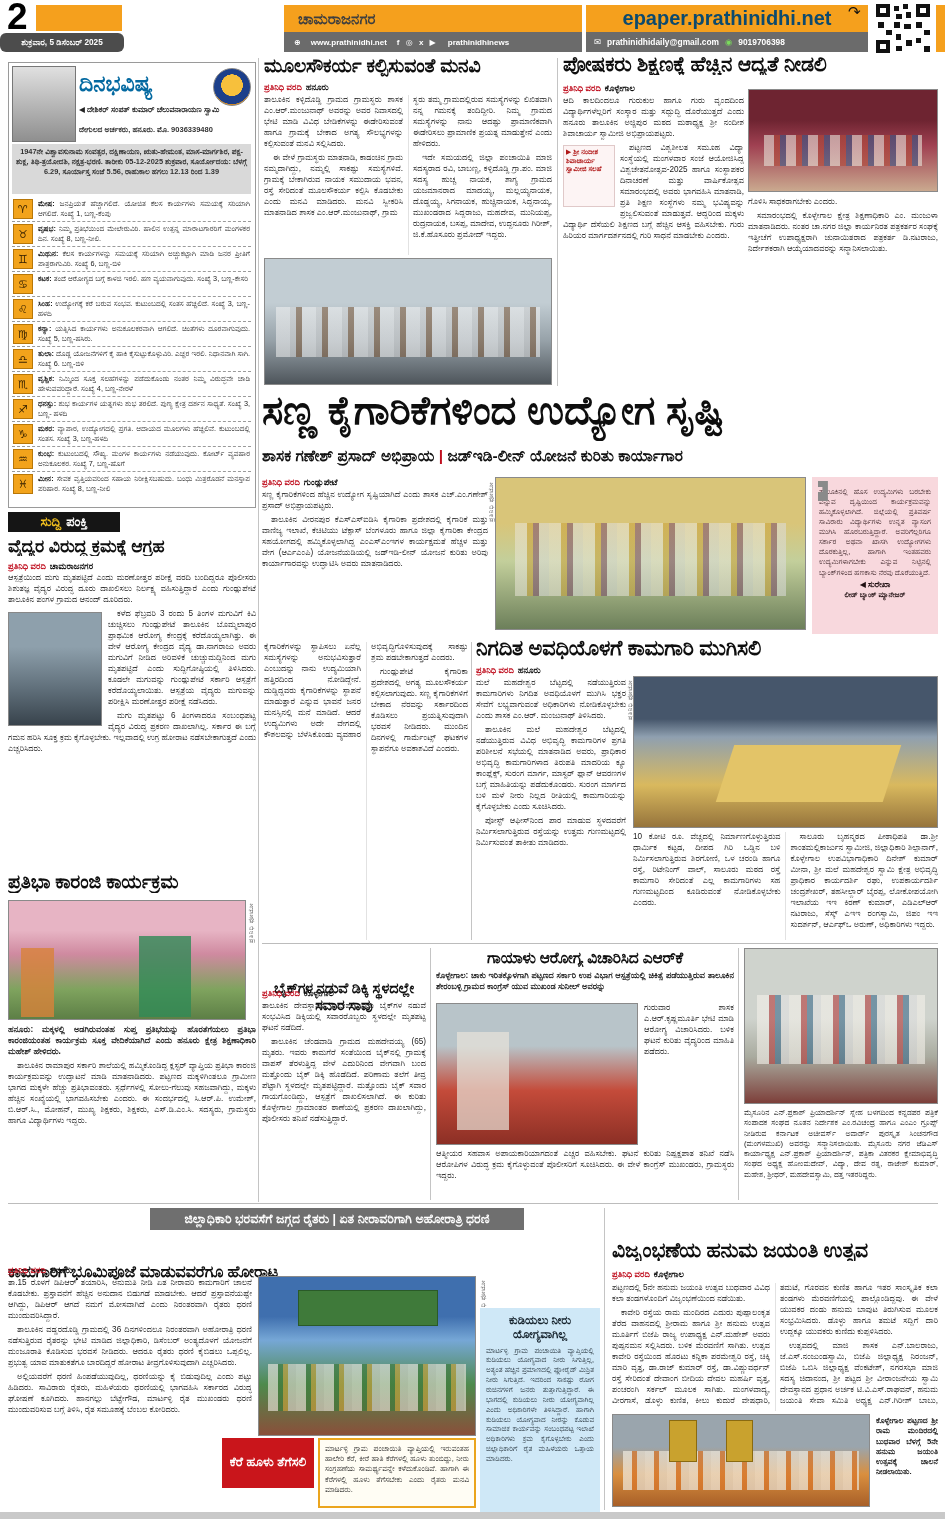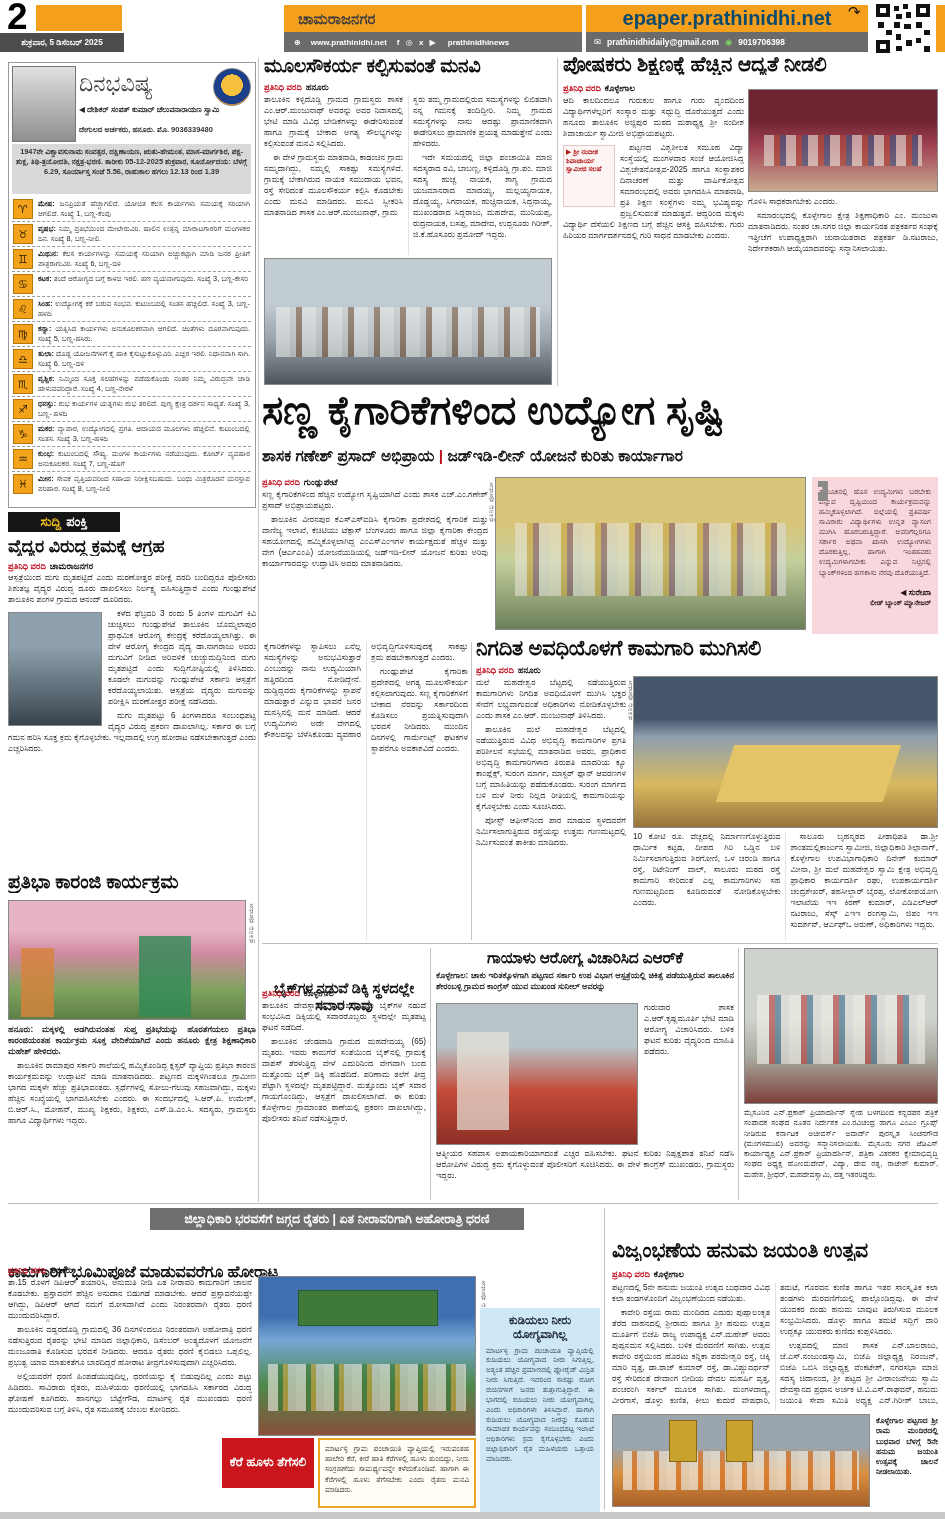--- a/index.html
+++ b/index.html
@@ -25,38 +25,38 @@
            display:flex;align-items:center;justify-content:center;font-size:11px;color:#3c2502;}
   .sign-tx{font-size:7.3px;line-height:1.32;text-align:justify;color:#222;}
   .sign-tx b{font-weight:bold;}
   .noteD{width:52px;height:62px;float:left;margin:2px 5px 2px 0;border:1px solid #e0c9c9;
          background:#fdf4f4;font-size:6.9px;font-weight:bold;color:#b01818;line-height:1.25;
          padding:2px;box-sizing:border-box;text-align:left;}
   .quotebox{position:absolute;background:#f8d8dd;padding:8px 7px 6px 7px;box-sizing:border-box;}
   .quotebox .qmark{position:absolute;left:6px;top:4px;width:22px;height:20px;background:#8a8a8a;
         clip-path:polygon(0 0,45% 0,45% 100%,0 100%,0 55%,20% 55%,20% 30%,0 30%);}
   .quotebox .qtx{font-size:7.3px;line-height:1.38;color:#3a2226;text-align:justify;}
-  .quotebox .qattr{font-size:8px;font-weight:bold;color:#201012;text-align:right;margin-top:10px;}
+  .quotebox .qattr{font-size:8px;font-weight:bold;color:#201012;text-align:center;margin-top:2px;}
   .kicker{background:#6f6f6f;color:#fff;font-weight:bold;font-size:12.5px;
           display:flex;align-items:center;justify-content:center;}
   .bluebox{position:absolute;background:#cfe8f7;padding:6px;box-sizing:border-box;margin-top:32px;}
   .redbox{position:absolute;background:#c9151b;color:#fff;font-weight:bold;font-size:12.5px;
           display:flex;align-items:center;justify-content:center;text-align:center;line-height:1.25;z-index:4;}
   .yellowbox{position:absolute;background:#fffdf4;border:2px solid #eba51e;padding:4px 5px;
           box-sizing:border-box;font-size:7.5px;line-height:1.36;text-align:justify;z-index:3;}
   .capt{font-size:7.6px;line-height:1.35;text-align:justify;color:#222;}
   .hrule{position:absolute;height:1px;background:#bcbcbc;}
 </style>
 </head>
 <body>
 
 <div class="abs" style="left:0;top:0;width:945px;height:57px;">
   <div class="abs" style="left:7px;top:-4px;font-size:37px;font-weight:bold;color:#000;">2</div>
   <div class="abs orange" style="left:36px;top:5px;width:86px;height:26px;"></div>
-  <div class="abs" style="left:0;top:33px;width:124px;height:19px;background:#4c4c4c;color:#fff;font-size:8.2px;font-weight:bold;display:flex;align-items:center;justify-content:center;">
+  <div class="abs" style="left:0;top:33px;width:124px;height:19px;background:#4c4c4c;color:#fff;font-size:8.2px;font-weight:bold;display:flex;align-items:center;justify-content:center;border-radius:6px;">
     <span>ಶುಕ್ರವಾರ, 5 ಡಿಸೆಂಬರ್ 2025</span>
   </div>
 
   <div class="abs orange" style="left:284px;top:5px;width:298px;height:27px;display:flex;align-items:center;">
     <span style="font-size:15px;font-weight:bold;color:#3f3f3f;padding-left:14px;">ಚಾಮರಾಜನಗರ</span>
   </div>
   <div class="abs graybar" style="left:284px;top:32px;width:298px;height:20px;display:flex;align-items:center;gap:10px;font-size:8px;font-weight:bold;padding-left:10px;box-sizing:border-box;">
     <span>⊕</span>
     <span>www.prathinidhi.net</span>
     <span style="letter-spacing:2px;">f ◎ x ▶</span>
@@ -99,21 +99,21 @@
         <rect x="6" y="6" width="6" height="5"></rect>
         <rect x="46" y="6" width="6" height="5"></rect>
         <rect x="6" y="42" width="6" height="5"></rect>
       </g>
   </svg>
   <div class="abs orange" style="left:936px;top:5px;width:9px;height:47px;"></div>
 </div>
 
 <div class="abs" style="left:8px;top:62px;width:248px;height:446px;border:1.5px solid #9a9a9a;box-sizing:border-box;">
   <div class="abs" style="left:3px;top:3px;width:62px;height:74px;background:linear-gradient(180deg,#e0e0e0,#8f8f8f);border:1px solid #777;"></div>
-  <div class="abs" style="left:70px;top:8px;font-size:22px;font-weight:400;color:#404040;">ದಿನಭವಿಷ್ಯ</div>
+  <div class="abs" style="left:70px;top:8px;font-size:22px;font-weight:700;color:#0369a1;">ದಿನಭವಿಷ್ಯ</div>
   <div class="abs" style="left:204px;top:5px;width:36px;height:36px;border-radius:50%;background:radial-gradient(circle at 50% 45%,#f7c03c 0 40%,#1c3f8a 41% 70%,#d98a1c 71%);border:1px solid #888;"></div>
   <div class="abs" style="left:70px;top:42px;width:172px;font-size:7.7px;font-weight:bold;color:#222;line-height:1.3;">◀ ದೇಶಿಕರ್ ಸಂಪತ್ ಕುಮಾರ್ ಚೆಲುವನಾರಾಯಣ ಸ್ವಾಮಿ</div>
   <div class="abs" style="left:70px;top:62px;width:172px;font-size:7.5px;font-weight:bold;color:#333;">ದೇಗುಲದ ಅರ್ಚಕರು, ಹನೂರು. ಮೊ. 9036339480</div>
   <div class="abs" style="left:3px;top:81px;width:239px;height:50px;background:#d9d9d9;font-size:7.4px;font-weight:bold;color:#333;text-align:center;line-height:1.35;padding:3px;box-sizing:border-box;overflow:hidden;">1947ನೇ ವಿಶ್ವಾವಸುನಾಮ ಸಂವತ್ಸರ, ದಕ್ಷಿಣಾಯಣ, ಋತು-ಹೇಮಂತ, ಮಾಸ-ಮಾರ್ಗಶಿರ, ಪಕ್ಷ-ಶುಕ್ಲ, ತಿಥಿ-ತ್ರಯೋದಶಿ, ನಕ್ಷತ್ರ-ಭರಣಿ. ತಾರೀಕು 05-12-2025 ಶುಕ್ರವಾರ, ಸೂರ್ಯೋದಯ: ಬೆಳಗ್ಗೆ 6.29, ಸೂರ್ಯಾಸ್ತ ಸಂಜೆ 5.56, ರಾಹುಕಾಲ ಹಗಲು 12.13 ರಿಂದ 1.39</div>
   <div class="abs" style="left:3px;top:134px;width:239px;height:306px;overflow:hidden;">
     <div class="sign-row">
         <span class="sign-ic">♈</span>
         <span class="sign-tx"><b>ಮೇಷ:</b> <span>ಜನಪ್ರಿಯತೆ ಹೆಚ್ಚಾಗಲಿದೆ. ಯೋಜಿತ ಕೆಲಸ ಕಾರ್ಯಗಳು ಸಮಯಕ್ಕೆ ಸರಿಯಾಗಿ ಆಗಲಿದೆ. ಸಂಖ್ಯೆ 1, ಬಣ್ಣ-ಕೆಂಪು</span></span>
       </div>
     <div class="sign-row">

